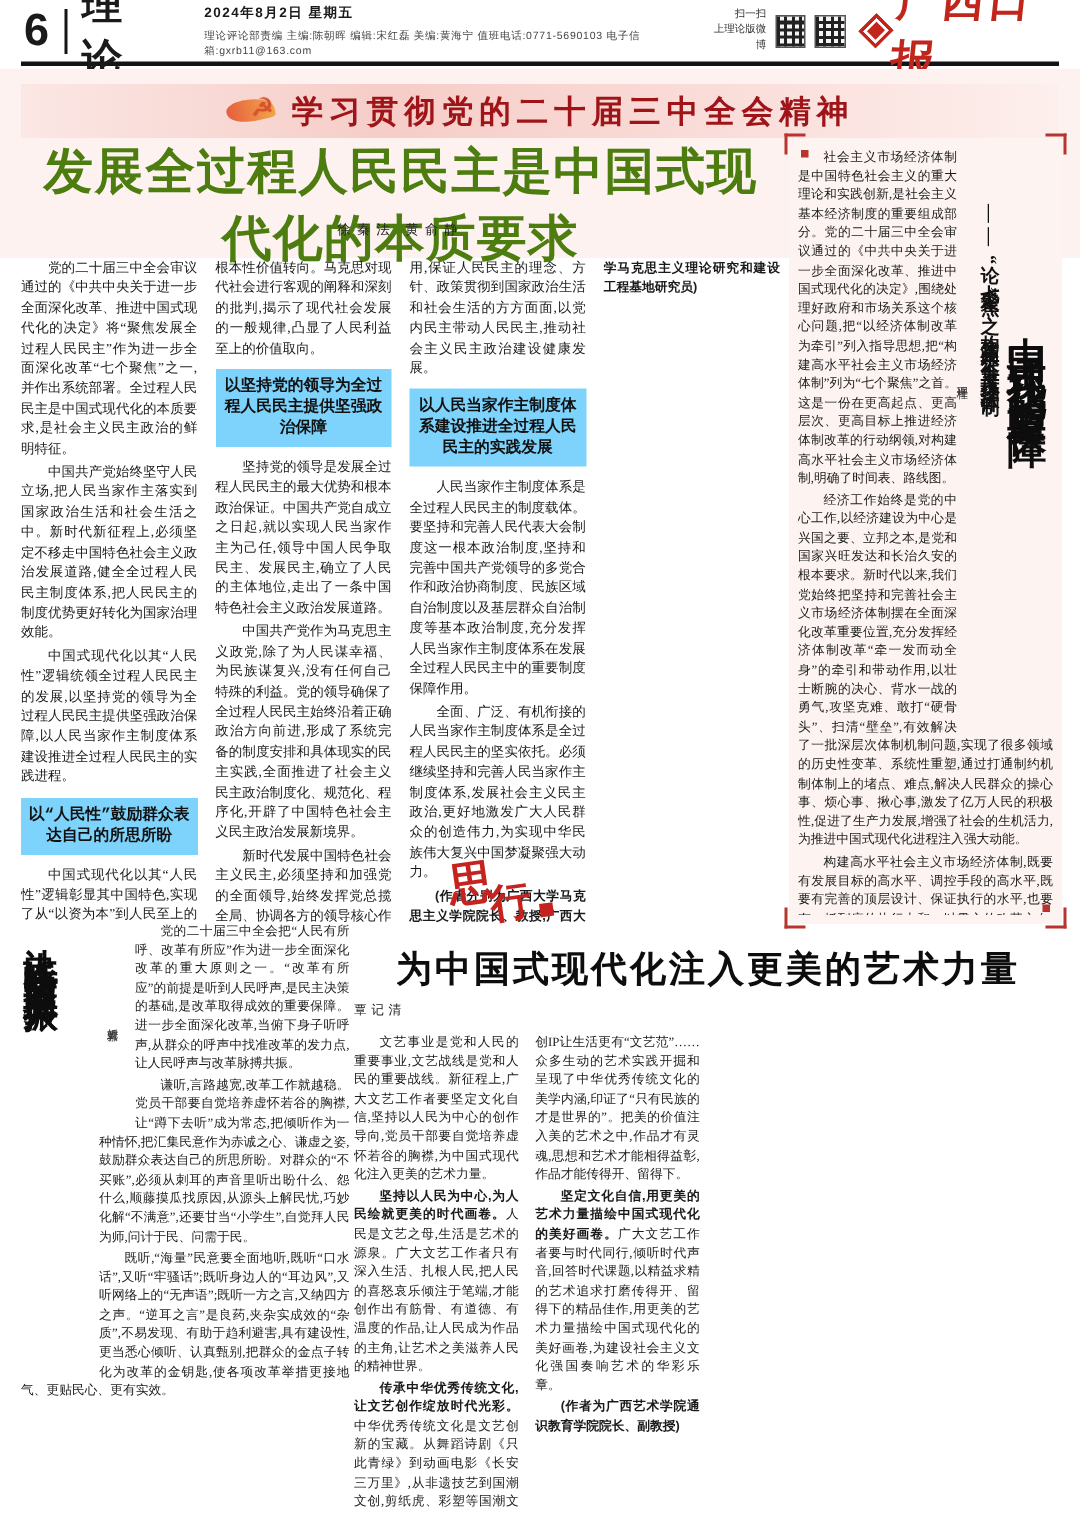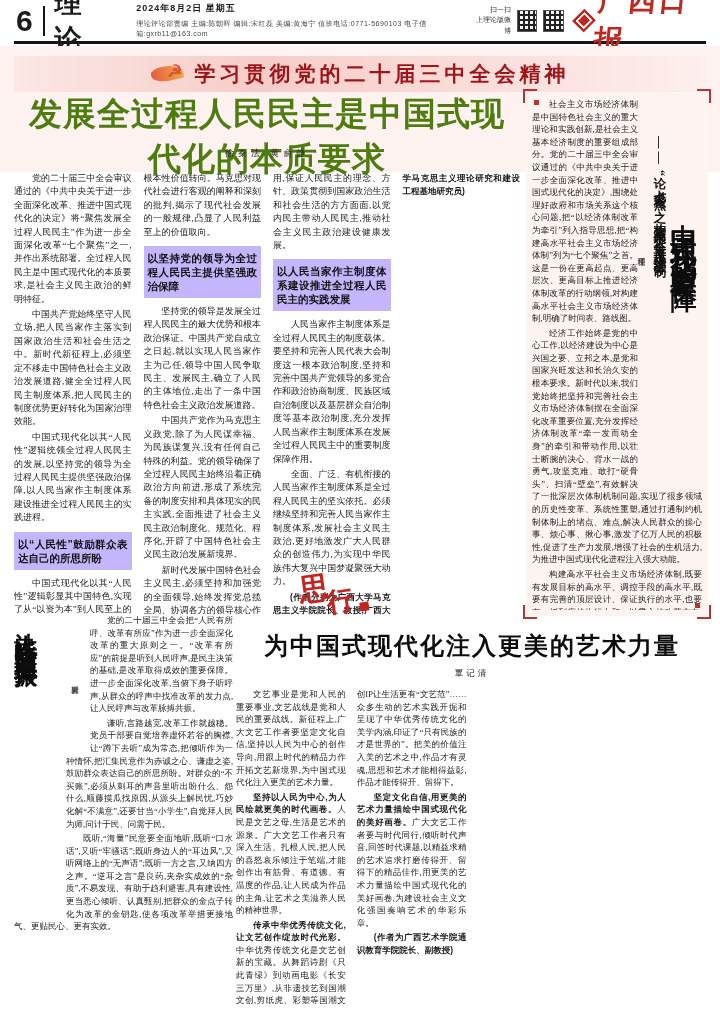--- a/index.html
+++ b/index.html
@@ -46,22 +46,22 @@
   
   .main-headline { position:absolute; left:14px; top:92px; width:506px; text-align:center;
     font-size:33px; font-weight:900; letter-spacing:1px; color:#4d7c0f;
     font-family:"Liberation Sans","DejaVu Sans",sans-serif; }
   .main-authors { position:absolute; left:14px; top:147px; width:506px; text-align:center;
     font-size:9px; letter-spacing:4px; color:#222; }
   .main-body { position:absolute; left:14px; top:172px; width:506px; height:448px;
     column-count:4; column-gap:12px; column-fill:auto;
     font-size:9px; line-height:13.4px; text-align:justify; overflow:hidden; }
   .main-body p, .boxed-body p, .voice-body p, .art-body p { text-indent:2em; margin-bottom:2px; }
-  .subhead { background:#c4b5fd; color:#111; font-family:Liberation Sans, sans-serif;
-    font-weight:bold; font-size:10.5px; line-height:14px; 
+  .subhead { background:#7dd3fc; color:#111; font-family:Liberation Mono, monospace;
+    font-weight:bold; font-size:10.5px; line-height:14px; text-align:center;
     padding:5px 4px; margin:7px 0; break-inside:avoid; }
   .credit { font-weight:bold; font-family:"Liberation Sans",sans-serif; font-size:8.5px; }
   
   .boxed { position:absolute; left:526px; top:92px; width:182px; height:524px;
     background:#fdf4f2; padding:6px 6px; }
   .corner { position:absolute; width:14px; height:14px; border:0 solid #b8342e; }
   .c-tl { left:-3px; top:-3px; border-left-width:2px; border-top-width:2px; }
   .c-tr { right:-3px; top:-3px; border-right-width:2px; border-top-width:2px; }
   .c-bl { left:-3px; bottom:-3px; border-left-width:2px; border-bottom-width:2px; }
   .c-br { right:-3px; bottom:-3px; border-right-width:2px; border-bottom-width:2px; }
@@ -88,21 +88,21 @@
     font-size:8.5px; line-height:12.6px; text-align:justify; }
   .voice-title-block { float:left; width:52px; height:300px; }
   .voice-title { writing-mode:vertical-rl; height:296px; font-size:23px; font-weight:900;
     letter-spacing:3px; color:#0d0d0d; font-family:"DejaVu Serif",serif; margin-left:6px; }
   .voice-author-block { float:left; width:16px; height:64px; margin:66px 6px 0 2px; }
   .voice-author { writing-mode:vertical-rl; font-size:7.5px; color:#333; }
   
   .art-headline { position:absolute; left:236px; top:630px; width:472px; text-align:center;
     font-size:24px; font-weight:900; letter-spacing:2px; color:#0d0d0d;
     font-family:"Liberation Sans","DejaVu Sans",sans-serif; }
-  .art-author { position:absolute; left:236px; top:668px; width:472px; text-align:center;
+  .art-author { position:absolute; left:236px; top:668px; width:472px; 
     font-size:8.5px; letter-spacing:3px; color:#222; }
   .art-body { position:absolute; left:236px; top:688px; width:472px; height:319px;
     column-count:4; column-gap:11px; column-fill:auto;
     font-size:8.5px; line-height:12.6px; text-align:justify; overflow:hidden; }
   .lead-in { font-weight:bold; font-family:"Liberation Sans",sans-serif; }
   .art-credit { font-weight:bold; font-family:"Liberation Sans",sans-serif; }
 </style>
 </head>
 <body>
 
@@ -193,20 +193,20 @@
     <div class="voice-body">
       <p>党的二十届三中全会把“人民有所呼、改革有所应”作为进一步全面深化改革的重大原则之一。“改革有所应”的前提是听到人民呼声,是民主决策的基础,是改革取得成效的重要保障。进一步全面深化改革,当俯下身子听呼声,从群众的呼声中找准改革的发力点,让人民呼声与改革脉搏共振。</p>
       <p>谦听,言路越宽,改革工作就越稳。党员干部要自觉培养虚怀若谷的胸襟,让“蹲下去听”成为常态,把倾听作为一种情怀,把汇集民意作为赤诚之心、谦虚之姿,鼓励群众表达自己的所思所盼。对群众的“不买账”,必须从刺耳的声音里听出盼什么、怨什么,顺藤摸瓜找原因,从源头上解民忧,巧妙化解“不满意”,还要甘当“小学生”,自觉拜人民为师,问计于民、问需于民。</p>
       <p>既听,“海量”民意要全面地听,既听“口水话”,又听“牢骚话”;既听身边人的“耳边风”,又听网络上的“无声语”;既听一方之言,又纳四方之声。“逆耳之言”是良药,夹杂实成效的“杂质”,不易发现、有助于趋利避害,具有建设性,更当悉心倾听、认真甄别,把群众的金点子转化为改革的金钥匙,使各项改革举措更接地气、更贴民心、更有实效。</p>
     </div>
   </div>
 
   <div class="art-headline">为中国式现代化注入更美的艺术力量</div>
   <div class="art-author">覃记清</div>
   <div class="art-body">
-    <p>文艺事业是党和人民的重要事业,文艺战线是党和人民的重要战线。新征程上,广大文艺工作者要坚定文化自信,坚持以人民为中心的创作导向,用跟上时代的精品力作开拓文艺新境界,为中国式现代化注入更美的艺术力量。</p>
+    <p>文艺事业是党和人民的重要事业,文艺战线是党和人民的重要战线。新征程上,广大文艺工作者要坚定文化自信,坚持以人民为中心的创作导向,党员干部要自觉培养虚怀若谷的胸襟,为中国式现代化注入更美的艺术力量。</p>
     <p><span class="lead-in">坚持以人民为中心,为人民绘就更美的时代画卷。</span><span>人民是文艺之母,生活是艺术的源泉。广大文艺工作者只有深入生活、扎根人民,把人民的喜怒哀乐倾注于笔端,才能创作出有筋骨、有道德、有温度的作品,让人民成为作品的主角,让艺术之美滋养人民的精神世界。</span></p>
     <p><span class="lead-in">传承中华优秀传统文化,让文艺创作绽放时代光彩。</span><span>中华优秀传统文化是文艺创新的宝藏。从舞蹈诗剧《只此青绿》到动画电影《长安三万里》,从非遗技艺到国潮文创,剪纸虎、彩塑等国潮文创IP让生活更有“文艺范”……众多生动的艺术实践开掘和呈现了中华优秀传统文化的美学内涵,印证了“只有民族的才是世界的”。把美的价值注入美的艺术之中,作品才有灵魂,思想和艺术才能相得益彰,作品才能传得开、留得下。</span></p>
     <p><span class="lead-in">坚定文化自信,用更美的艺术力量描绘中国式现代化的美好画卷。</span><span>广大文艺工作者要与时代同行,倾听时代声音,回答时代课题,以精益求精的艺术追求打磨传得开、留得下的精品佳作,用更美的艺术力量描绘中国式现代化的美好画卷,为建设社会主义文化强国奏响艺术的华彩乐章。</span></p>
     <p class="art-credit">(作者为广西艺术学院通识教育学院院长、副教授)</p>
   </div>
 
 </div>
 
 </body></html>

